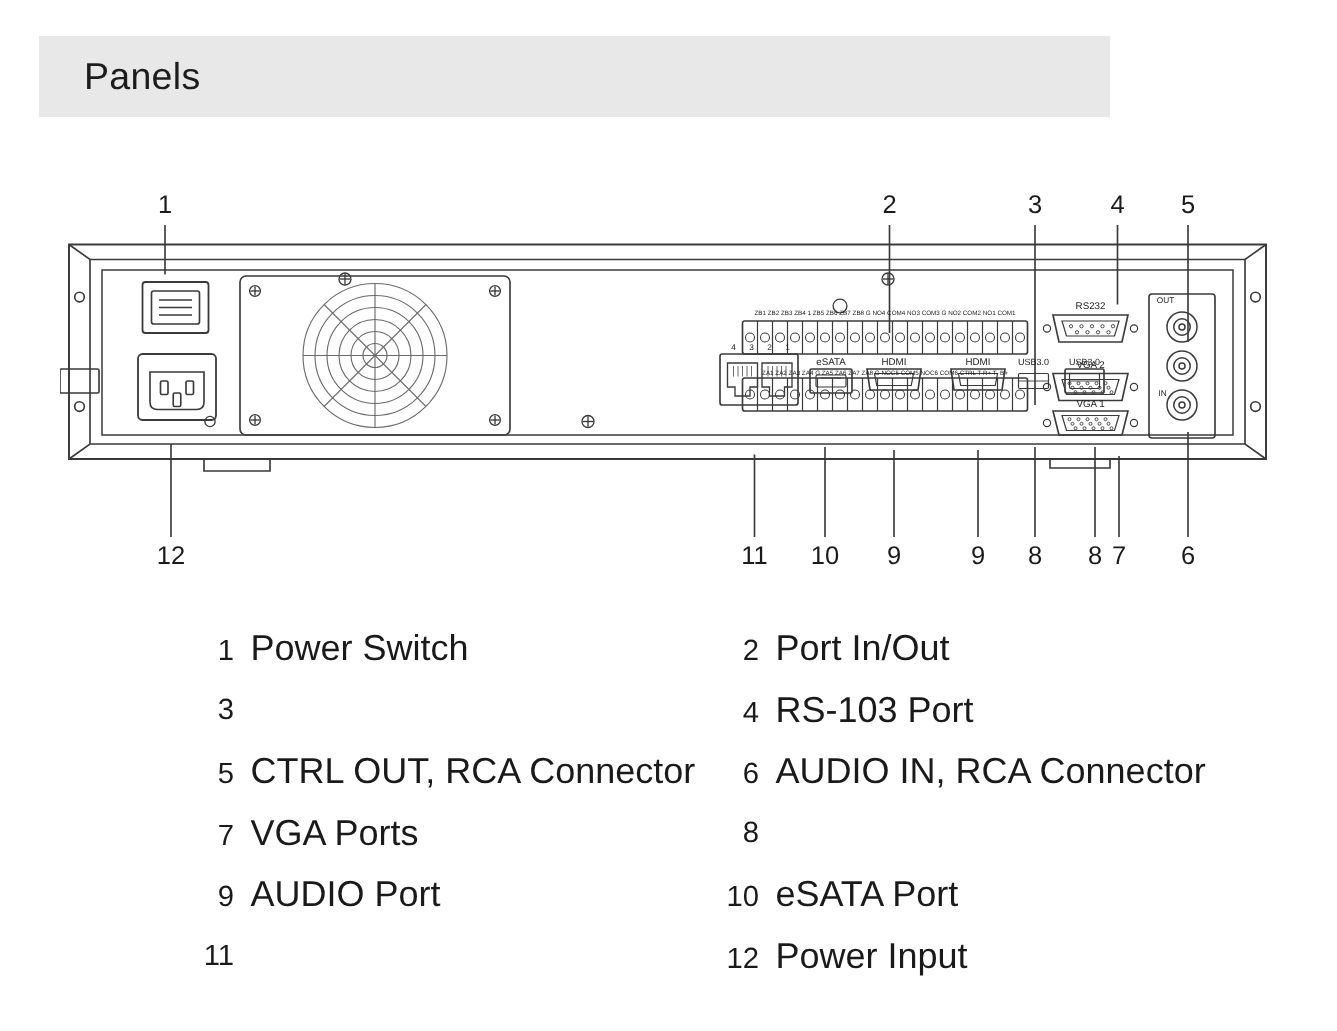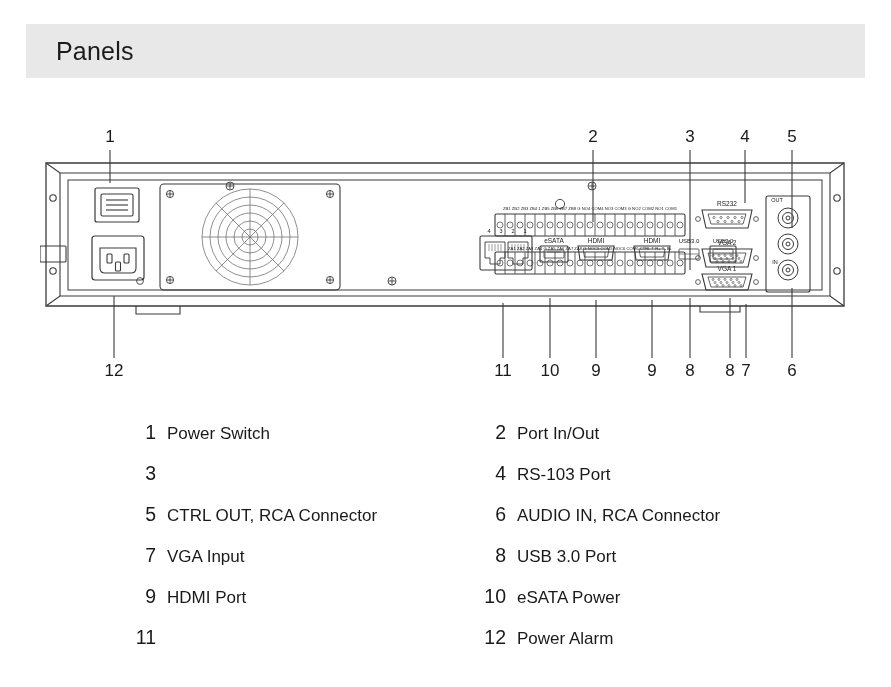--- a/index.html
+++ b/index.html
@@ -19,21 +19,21 @@
     position: absolute;
     left: 0; top: 0;
     width: 891px;
     height: 687px;
   }
   
   .header-bar {
     position: absolute;
     left: 26px;
     top: 24px;
-    width: 839px;
+    width: 714px;
     height: 54px;
     background: #e8e8e8;
   }
   .header-title {
     position: absolute;
     left: 30px;
     top: 13px;
     font-size: 25px;
     font-weight: normal;
     color: #1c1c1c;
@@ -68,21 +68,21 @@
   }
   .legend-num {
     width: 36px;
     text-align: right;
     font-size: 19.5px;
     color: #1a1a1a;
     flex: none;
   }
   .legend-label {
     margin-left: 11px;
-    font-size: 17px;
+    font-size: 24px;
     color: #1a1a1a;
     white-space: nowrap;
   }
 </style>
 </head>
 <body>
 
 <div class="page">
 
   <div class="header-bar">
@@ -441,43 +441,42 @@
       </div>
       <div class="legend-cell">
         <span class="legend-num">6</span>
         <span class="legend-label">AUDIO IN, RCA Connector</span>
       </div>
     </div>
 
     <div class="legend-row">
       <div class="legend-cell">
         <span class="legend-num">7</span>
-        <span class="legend-label">VGA Input</span>
+        <span class="legend-label">VGA Ports</span>
       </div>
       <div class="legend-cell">
         <span class="legend-num">8</span>
-        <span class="legend-label">USB 3.0 Port</span>
       </div>
     </div>
 
     <div class="legend-row">
       <div class="legend-cell">
         <span class="legend-num">9</span>
-        <span class="legend-label">HDMI Port</span>
+        <span class="legend-label">AUDIO Port</span>
       </div>
       <div class="legend-cell">
         <span class="legend-num">10</span>
-        <span class="legend-label">eSATA Power</span>
+        <span class="legend-label">eSATA Port</span>
       </div>
     </div>
 
     <div class="legend-row">
       <div class="legend-cell">
         <span class="legend-num">11</span>
       </div>
       <div class="legend-cell">
         <span class="legend-num">12</span>
-        <span class="legend-label">Power Alarm</span>
+        <span class="legend-label">Power Input</span>
       </div>
     </div>
 
   </div>
 </div>
 
 </body></html>

